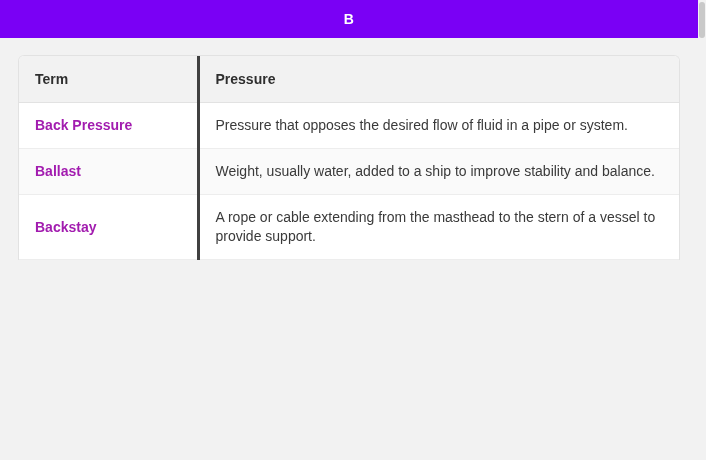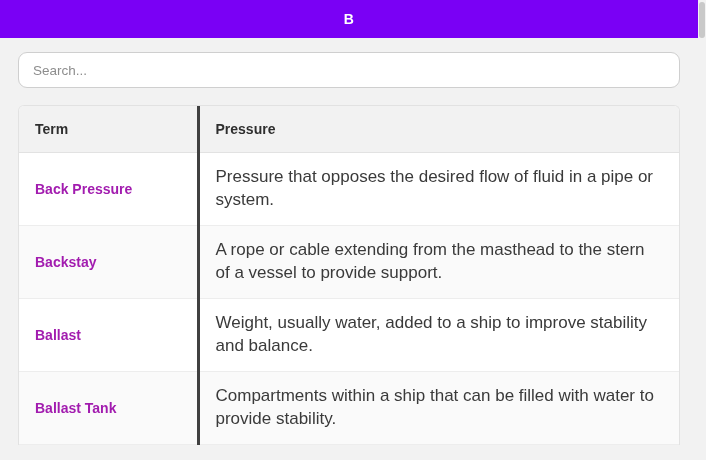--- a/index.html
+++ b/index.html
@@ -102,21 +102,21 @@
     padding: 13px 16px;
     vertical-align: middle;
     border-bottom: 1px solid #ededed;
   }
   table.glossary td.col-term {
     font-size: 14px;
     font-weight: bold;
     color: #a21caf;
   }
   table.glossary td.col-meaning {
-    font-size: 17px;
+    font-size: 14px;
     color: #3a3a3a;
     line-height: 1.35;
   }
   table.glossary tbody tr:nth-child(odd)  { background: #ffffff; }
   table.glossary tbody tr:nth-child(even) { background: #fafafa; }
 
   
   .scrollbar-track {
     position: absolute;
     top: 0;
@@ -137,48 +137,41 @@
 </style>
 </head>
 <body>
 
 <div class="app-header">
   <span class="title">B</span>
 </div>
 
 <div class="page">
 
-  <div class="search-wrap">
-    <input class="search-input" type="text" placeholder="Search..." style="">
-  </div>
 
   <div class="table-wrap">
     <table class="glossary">
       <thead>
         <tr>
           <th class="col-term">Term</th>
           <th class="col-meaning">Pressure</th>
         </tr>
       </thead>
       <tbody>
         <tr>
           <td class="col-term">Back Pressure</td>
           <td class="col-meaning">Pressure that opposes the desired flow of fluid in a pipe or system.</td>
         </tr>
         <tr>
-          <td class="col-term">Backstay</td>
-          <td class="col-meaning">A rope or cable extending from the masthead to the stern of a vessel to provide support.</td>
-        </tr>
-        <tr>
           <td class="col-term">Ballast</td>
           <td class="col-meaning">Weight, usually water, added to a ship to improve stability and balance.</td>
         </tr>
         <tr>
-          <td class="col-term">Ballast Tank</td>
-          <td class="col-meaning">Compartments within a ship that can be filled with water to provide stability.</td>
+          <td class="col-term">Backstay</td>
+          <td class="col-meaning">A rope or cable extending from the masthead to the stern of a vessel to provide support.</td>
         </tr>
       </tbody>
     </table>
   </div>
 
 </div>
 
 <div class="scrollbar-track">
   <div class="scrollbar-thumb"></div>
 </div>

